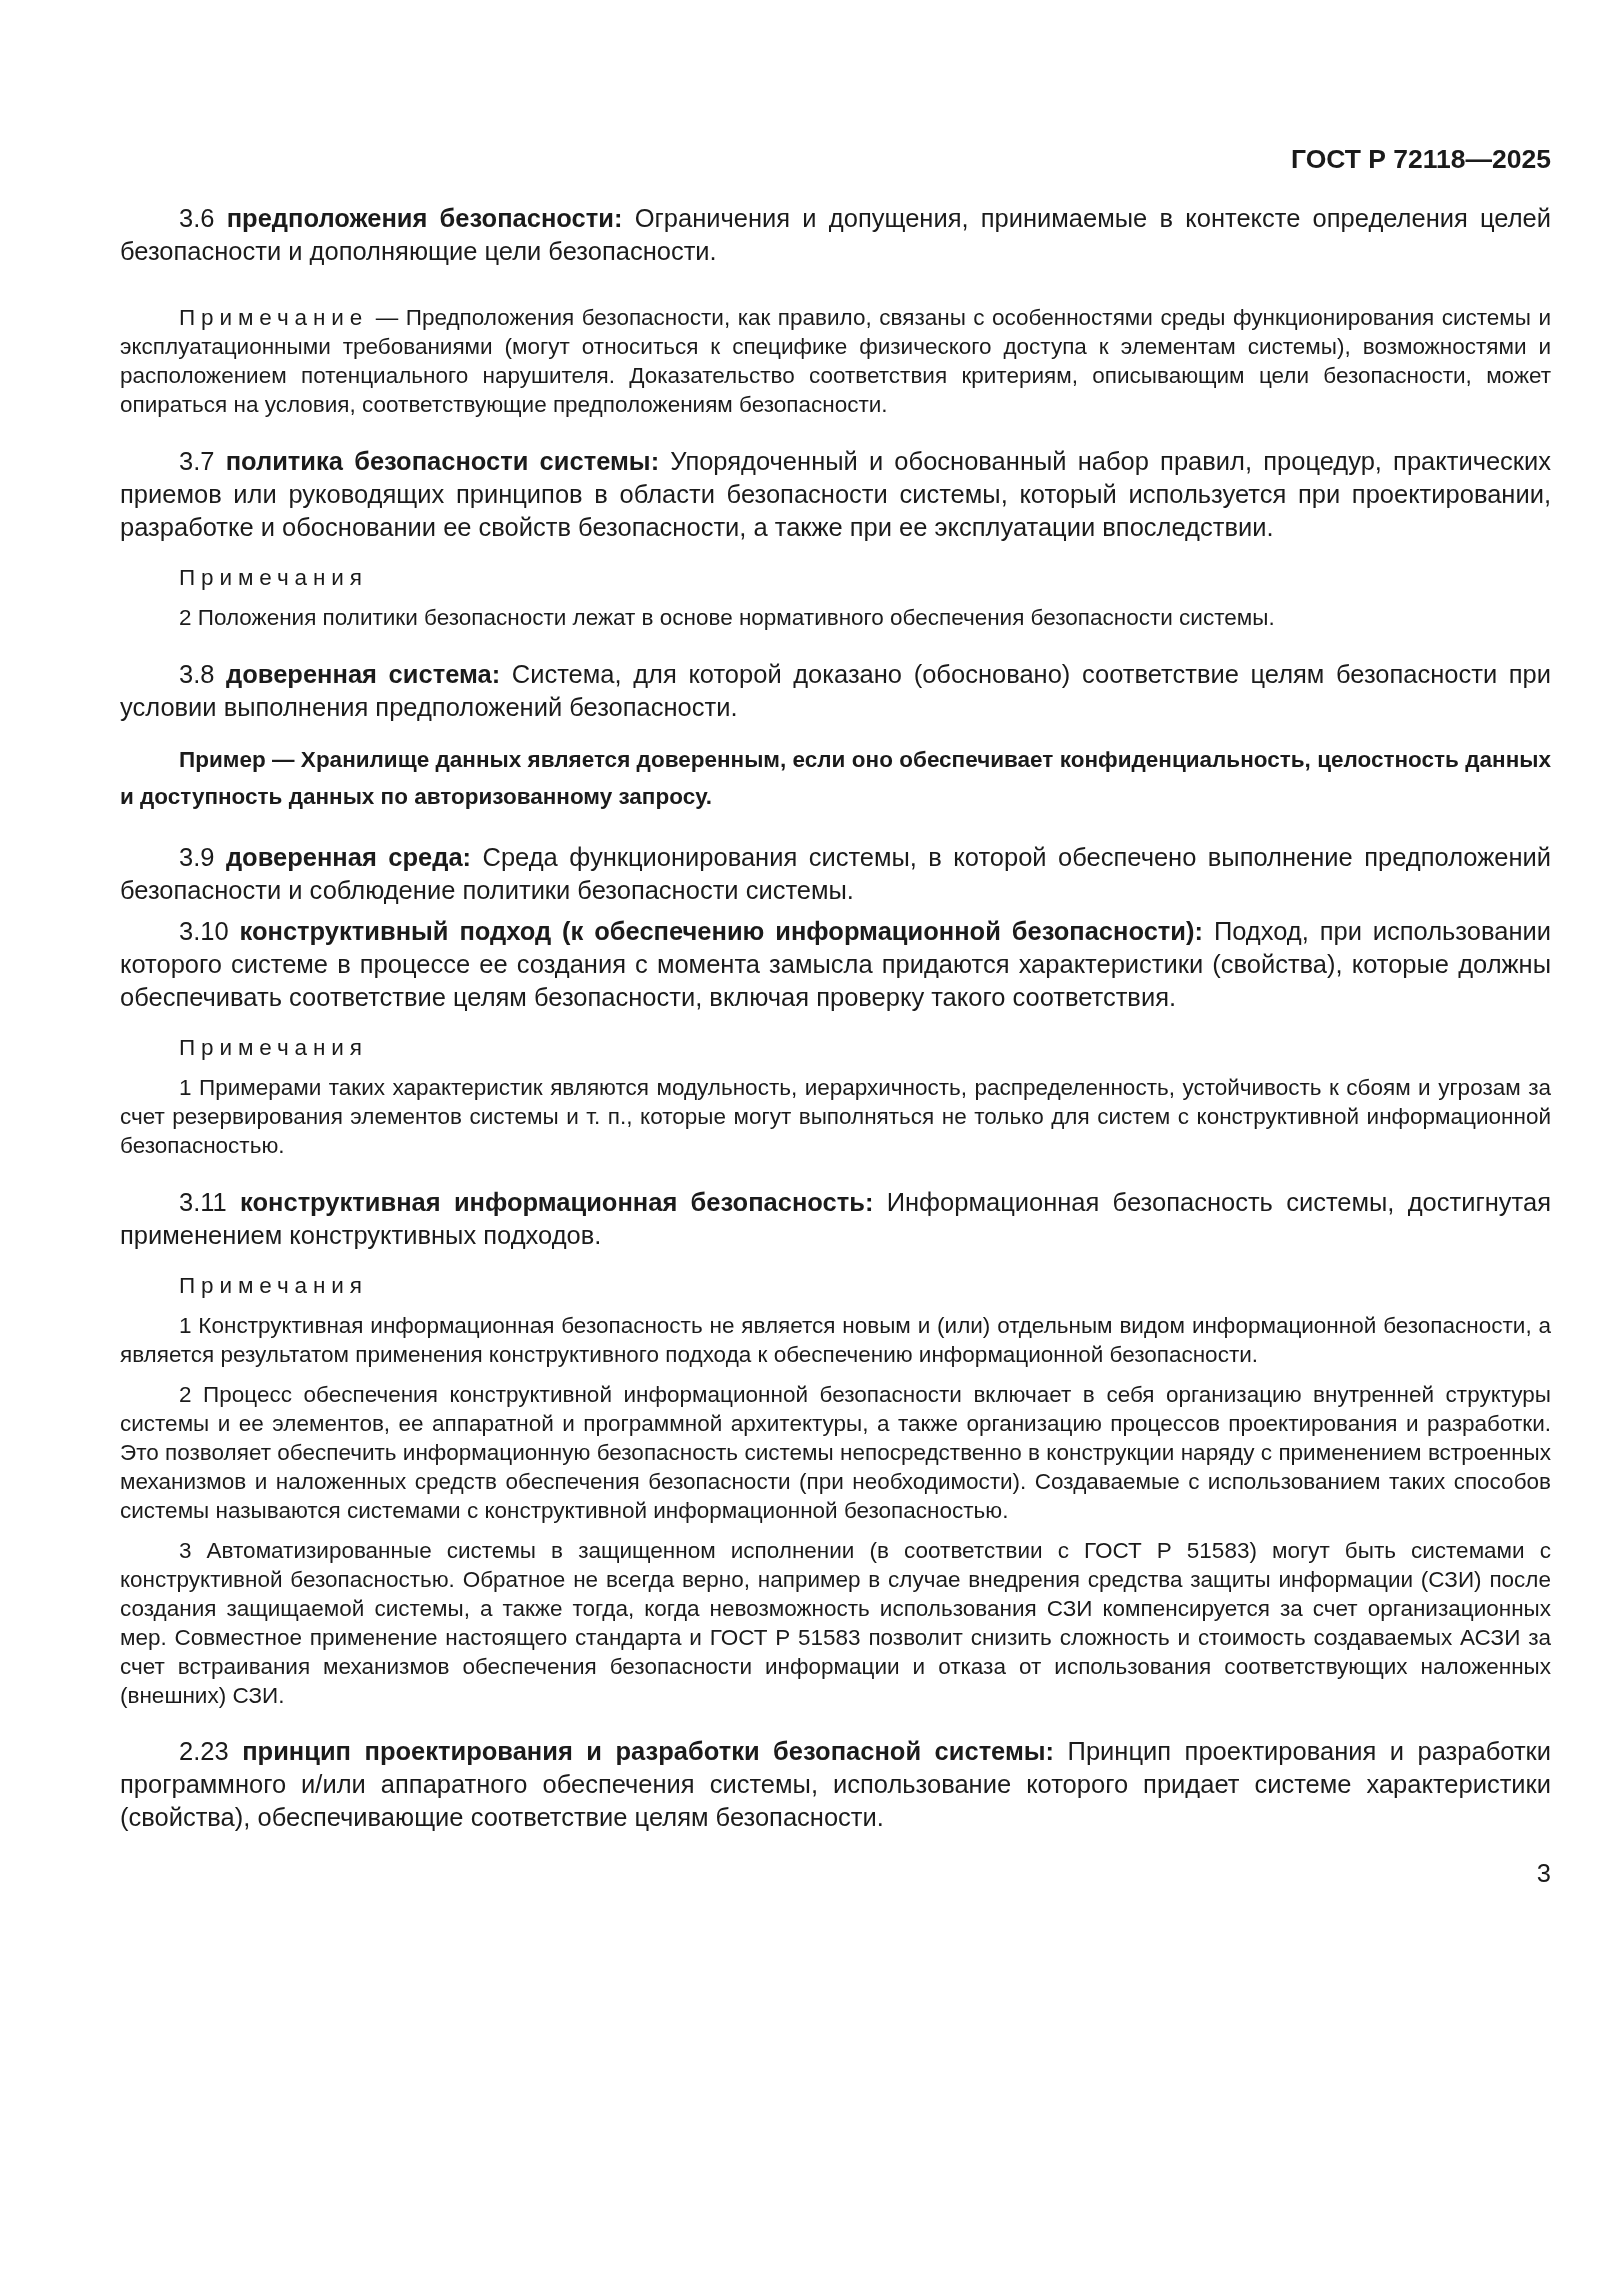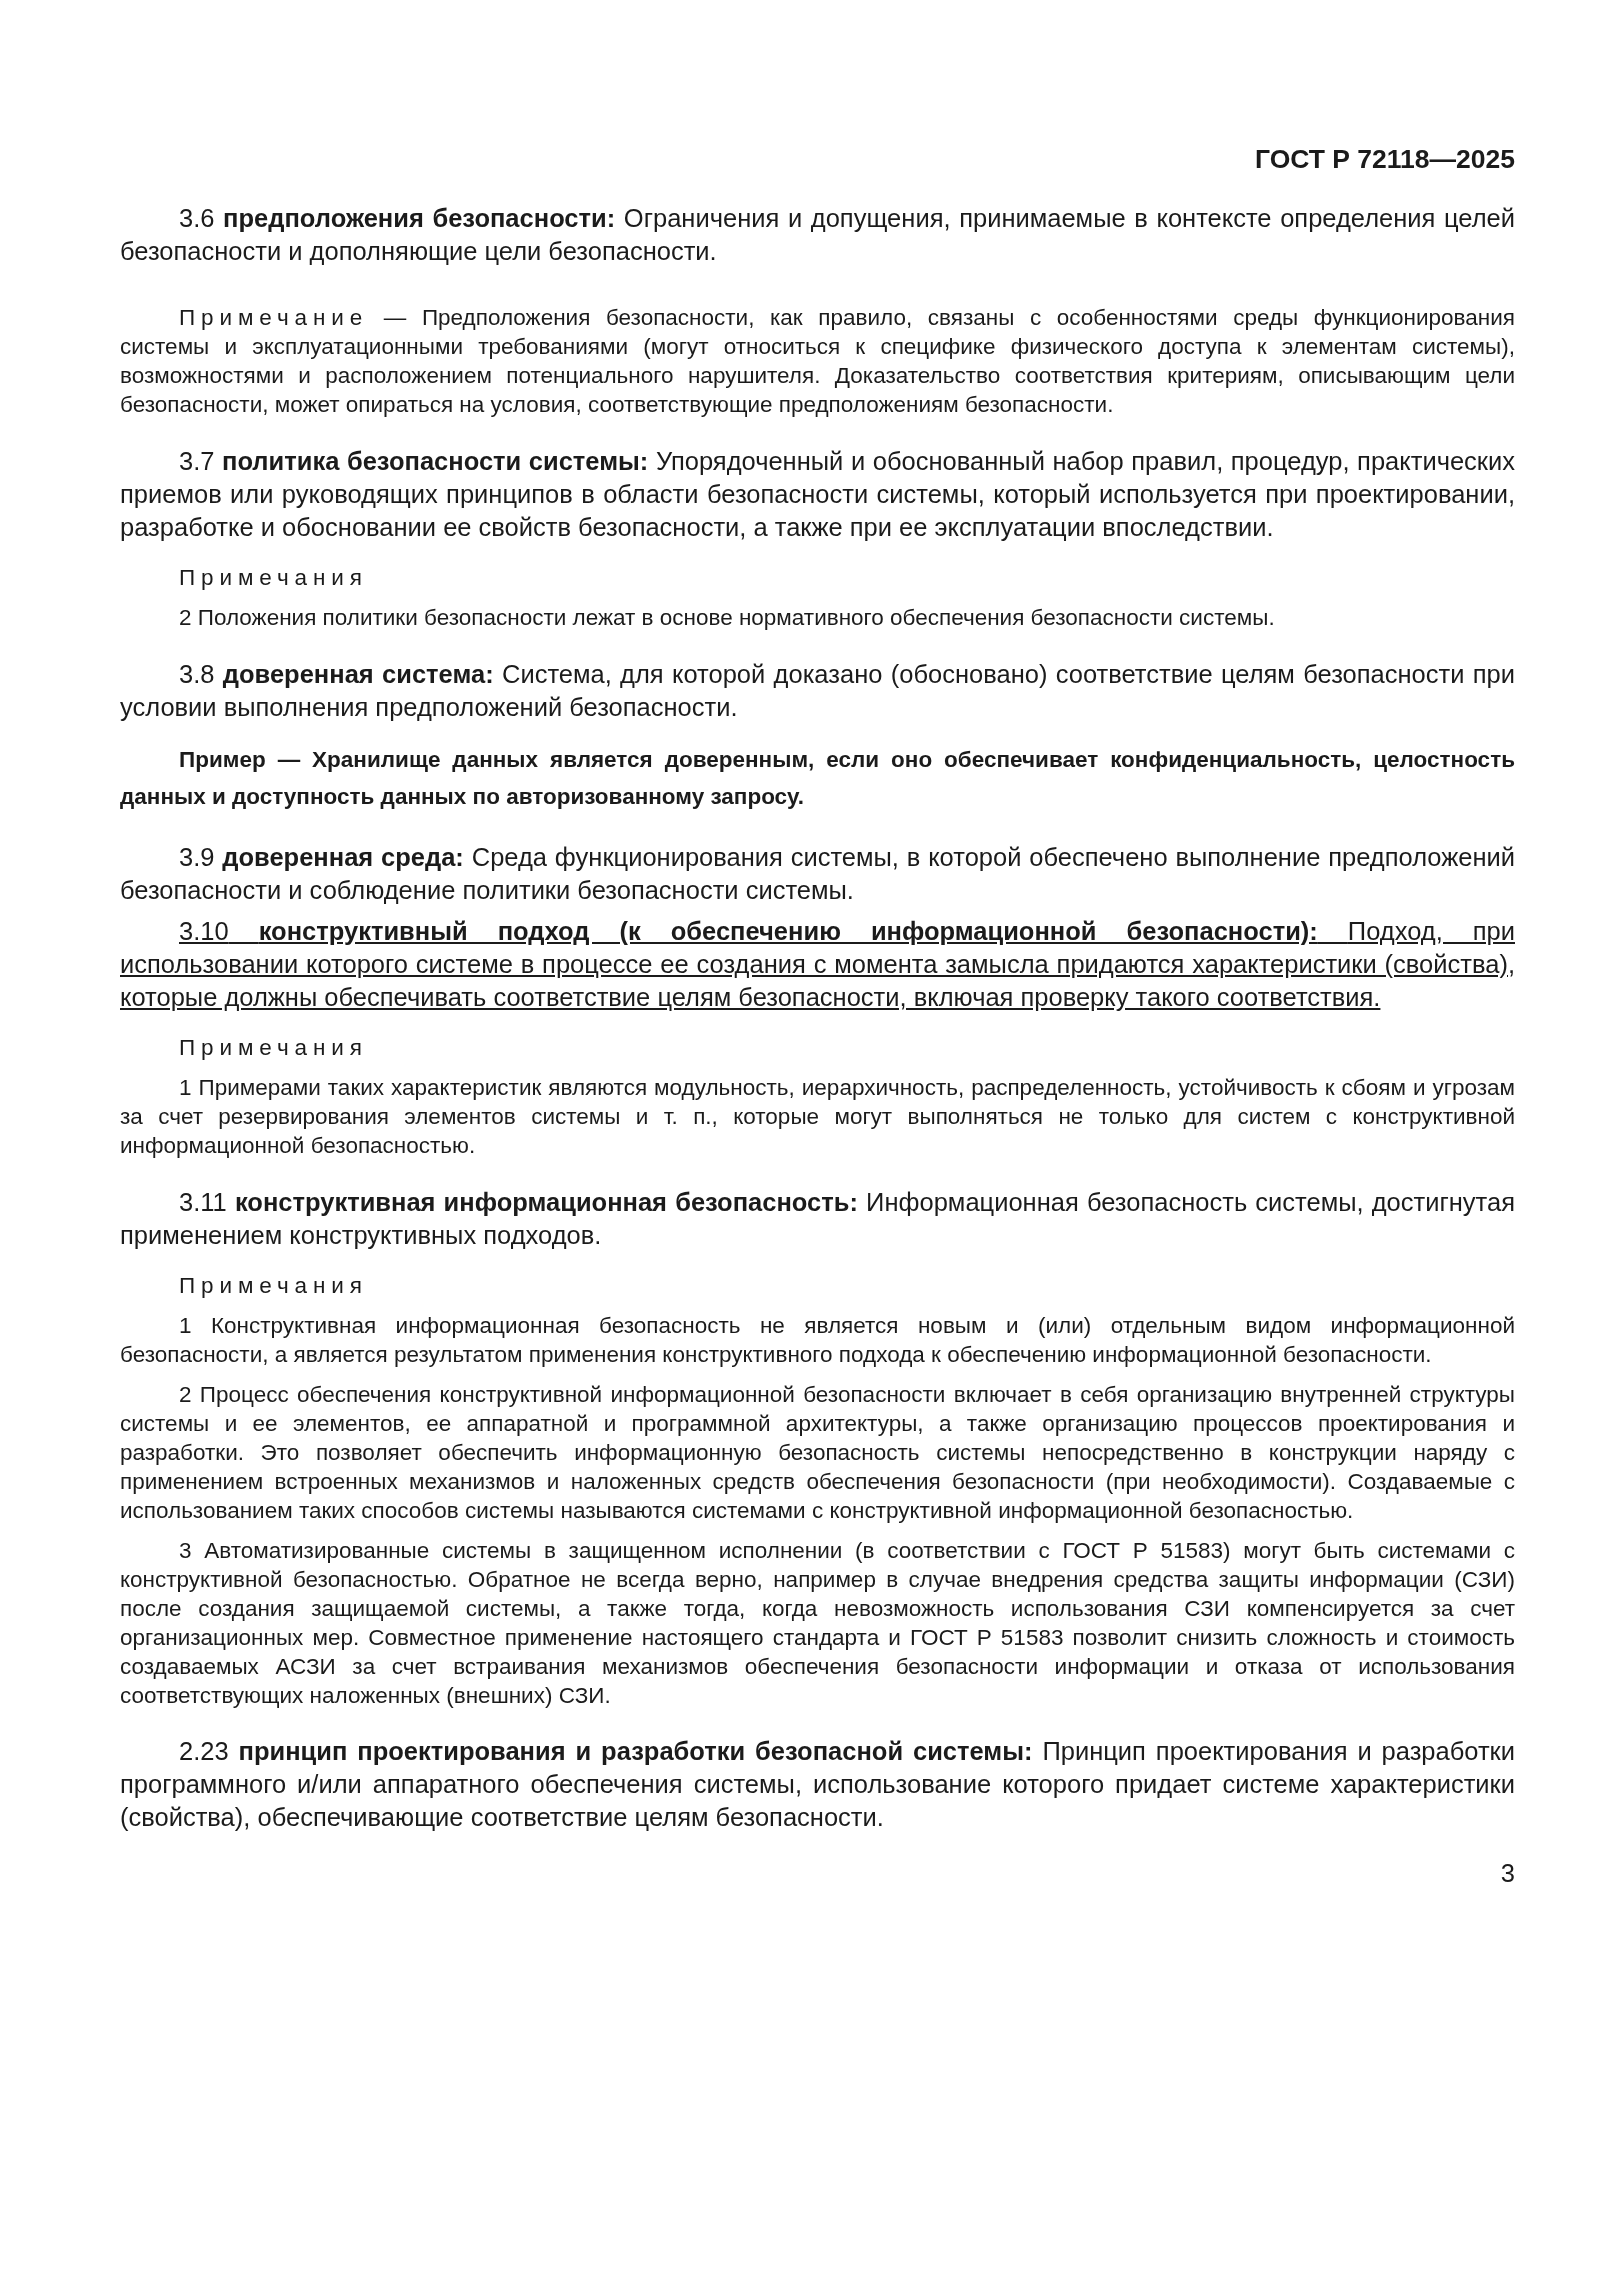--- a/index.html
+++ b/index.html
@@ -6,38 +6,38 @@
   * { margin: 0; padding: 0; box-sizing: border-box; }
   html, body { background: #ffffff; }
   .sheet {
     position: relative;
     width: 1621px;
     height: 2293px;
     margin: 0 auto;
     background: #ffffff;
     color: #1b1b1b;
     font-family: "Liberation Sans", sans-serif;
-    padding: 143px 106px 0 120px;
+    padding: 143px 70px 0 120px;
     overflow: hidden;
   }
   .doc-header {
     text-align: right;
     font-weight: 700;
     font-size: 26.5px;
     line-height: 32px;
     margin-bottom: 27.4px;
   }
   p { text-align: justify; }
   .term-para {
     font-size: 25.5px;
     line-height: 33px;
     text-indent: 59px;
     margin-top: 25.5px;
   }
-  .term-para.tight { margin-top: 7.8px; text-decoration: underline; }
+  .term-para.tight { margin-top: 7.8px; }
   .term-name { font-weight: 700; }
   .note-para {
     font-size: 22.5px;
     line-height: 29px;
     text-indent: 59px;
     margin-top: 35px;
   }
   .note-label { letter-spacing: 5.9px; }
   .notes-label {
     font-size: 22.5px;

